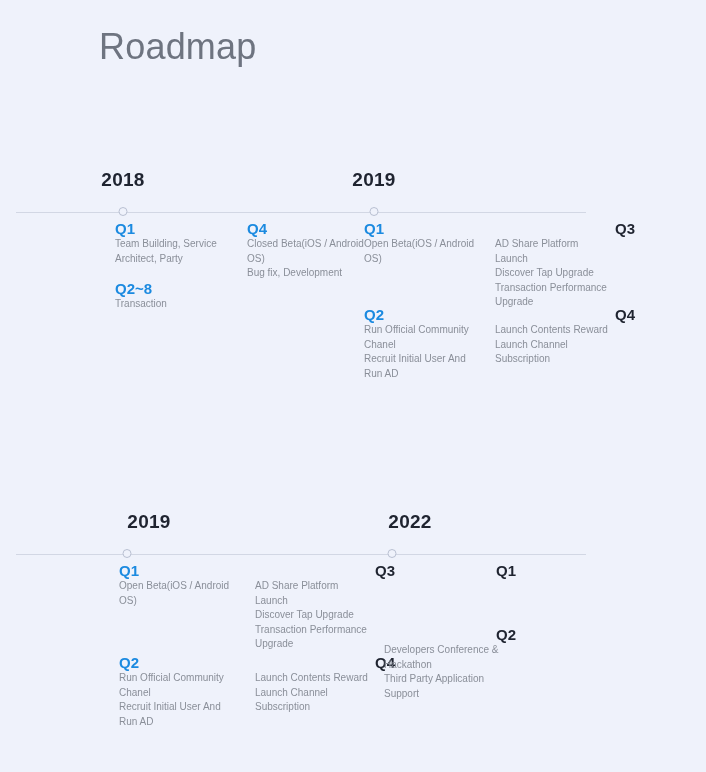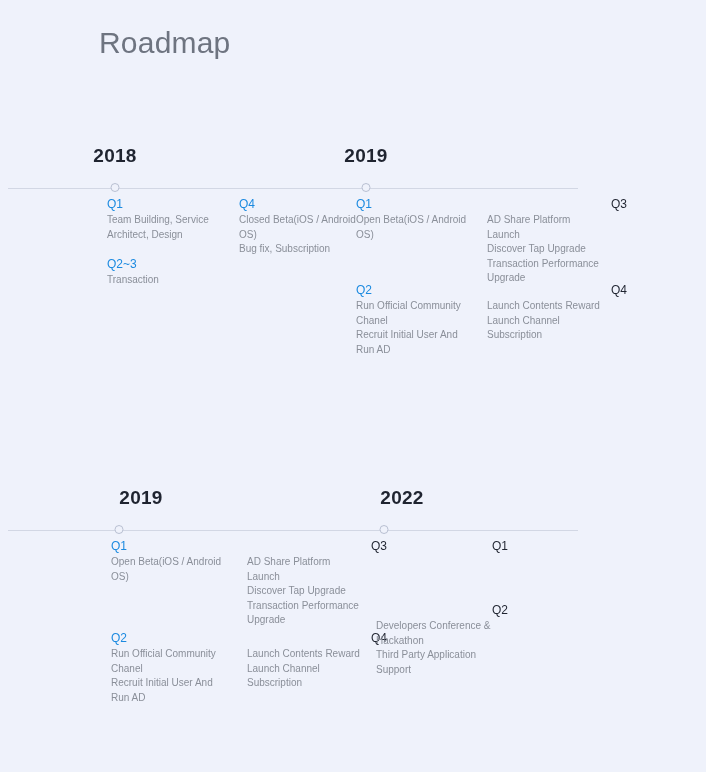--- a/index.html
+++ b/index.html
@@ -12,31 +12,32 @@
     background: #eff2fb;
     font-family: "Liberation Sans", sans-serif;
     color: #6b7280;
     overflow: hidden;
     position: relative;
   }
   .page-title {
     position: absolute;
     left: 99px;
     top: 26px;
-    font-size: 30px;
+    font-size: 36px;
     font-weight: 400;
     color: #6e7480;
     letter-spacing: 0.2px;
   }
 
   
   .timeline-section {
     position: absolute;
-    left: 8px;
+    left: 16px;
     width: 570px;
+    margin-top: 24px;
   }
   #section-1 { top: 145px; }
   #section-2 { top: 487px; }
 
   .years-row {
     position: relative;
     height: 30px;
   }
   .year-label {
     position: absolute;
@@ -79,22 +80,22 @@
   }
   .column {
     position: absolute;
     top: 0;
   }
   .q-block {
     position: absolute;
     left: 0;
   }
   .q-label {
-    font-size: 12px;
-    font-weight: normal;
+    font-size: 15px;
+    font-weight: bold;
     line-height: 15px;
     margin-bottom: 1px;
   }
   .q-label.accent { color: #1b8ae0; }
   .q-label.dark   { color: #1f2430; text-align: right; }
   .q-items {
     font-size: 10px;
     line-height: 14.5px;
     color: #8a8f99;
   }
@@ -114,37 +115,37 @@
     <div class="axis-line"></div>
   <div class="axis-dot" style="left: 107px;"></div>
       <div class="axis-dot" style="left: 358px;"></div>
     </div>
   <div class="columns">
       <div class="column" style="left: 99px; width: 128px;">
         <div class="q-block" style="top: 0px; width: 128px;">
           <div class="q-label accent">Q1</div>
           <div class="q-items">
             <div>Team Building, Service</div>
-            <div>Architect, Design</div>
+            <div>Architect, Party</div>
           </div>
         </div>
         <div class="q-block" style="top: 60px; width: 128px;">
-          <div class="q-label accent">Q2~3</div>
+          <div class="q-label accent">Q2~8</div>
           <div class="q-items">
             <div>Transaction</div>
           </div>
         </div>
       </div>
       <div class="column" style="left: 231px; width: 128px;">
         <div class="q-block" style="top: 0px; width: 128px;">
           <div class="q-label accent">Q4</div>
           <div class="q-items">
             <div>Closed Beta(iOS / Android</div>
             <div>OS)</div>
-            <div>Bug fix, Subscription</div>
+            <div>Bug fix, Development</div>
           </div>
         </div>
       </div>
       <div class="column" style="left: 348px; width: 130px;">
         <div class="q-block" style="top: 0px; width: 130px;">
           <div class="q-label accent">Q1</div>
           <div class="q-items">
             <div>Open Beta(iOS / Android</div>
             <div>OS)</div>
           </div>

